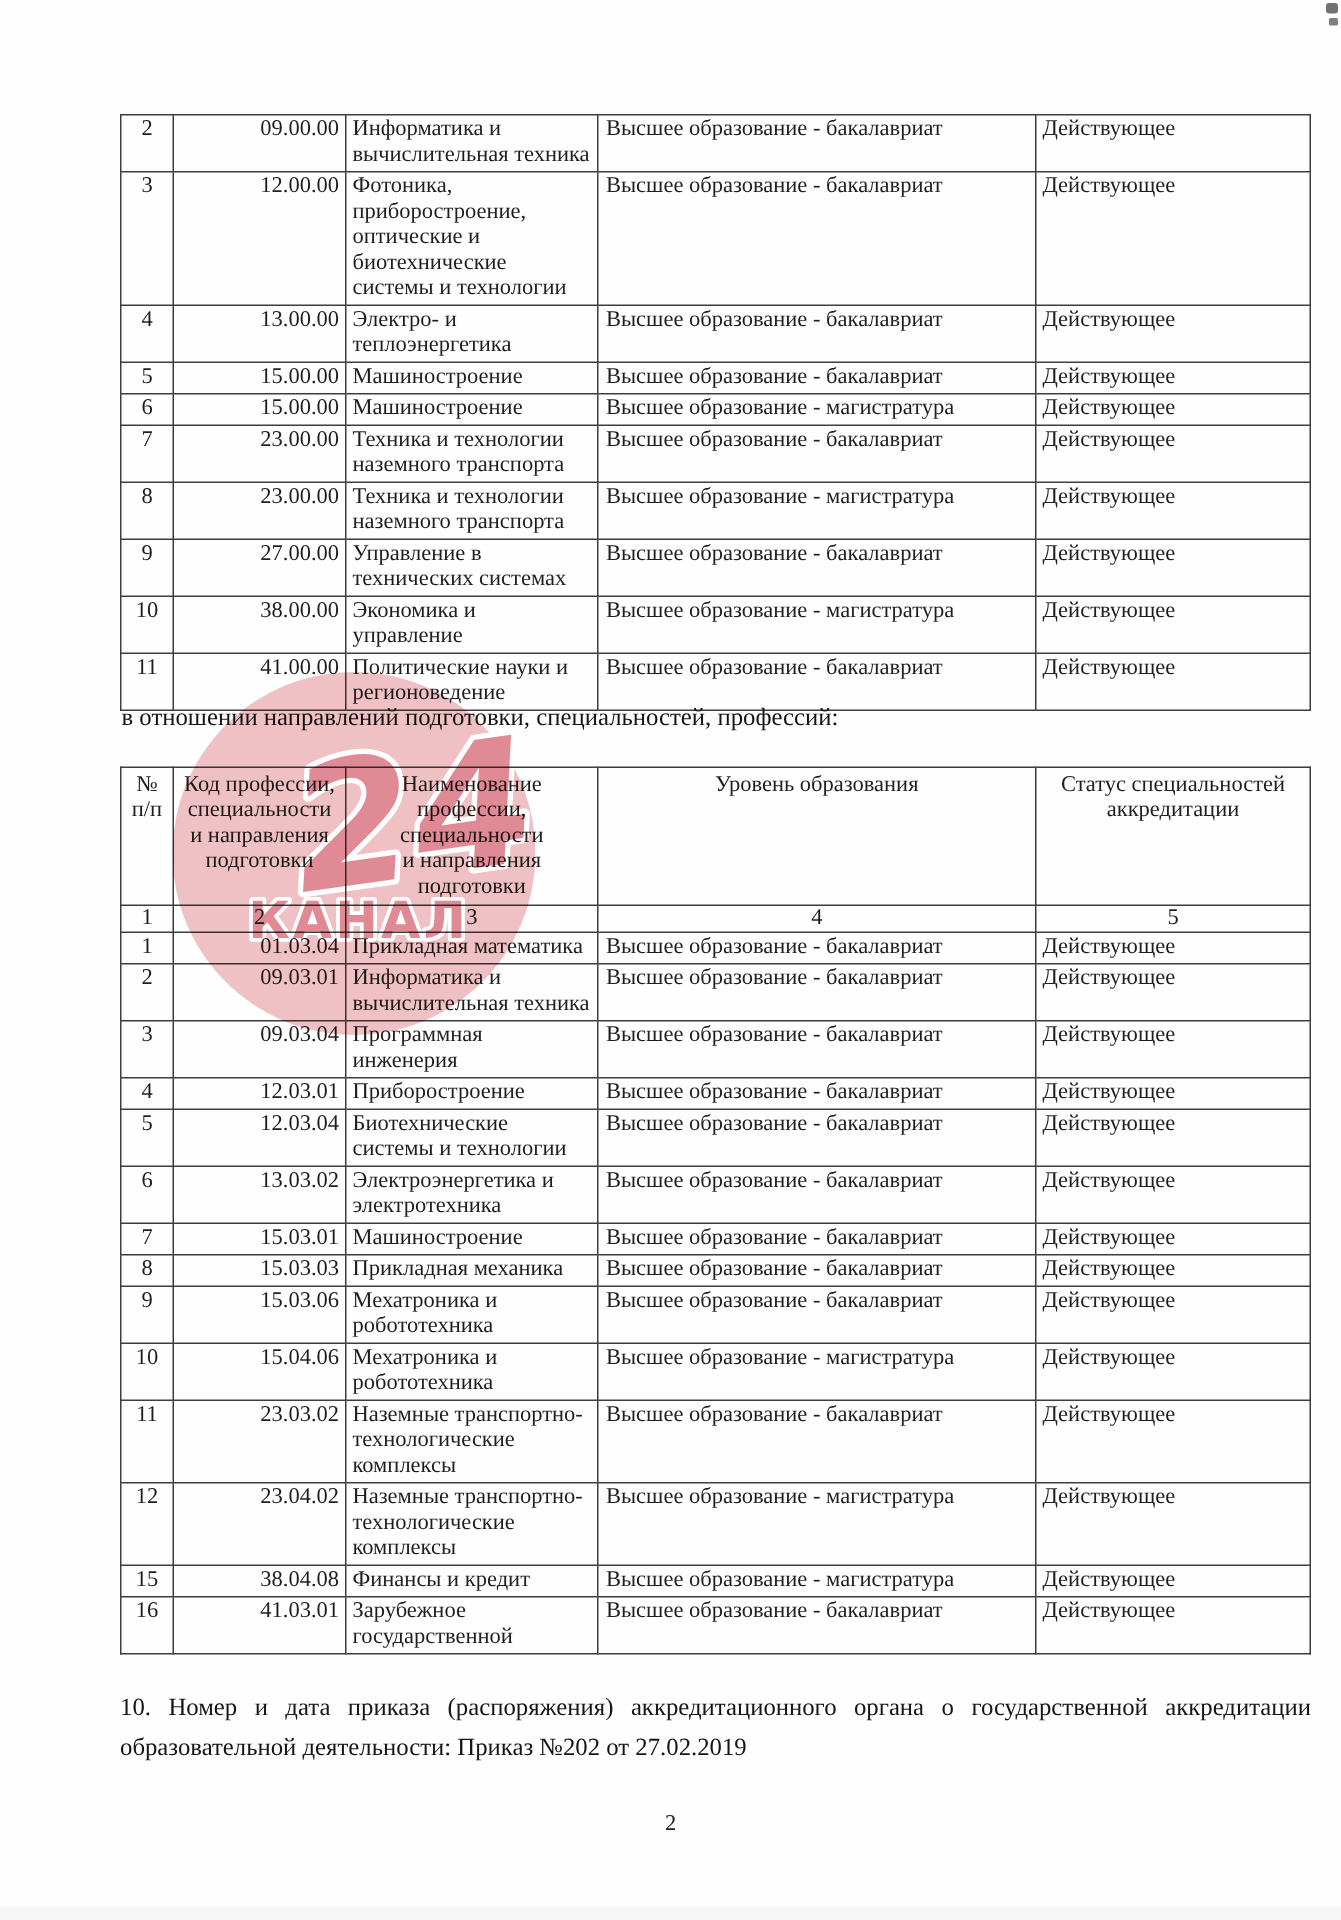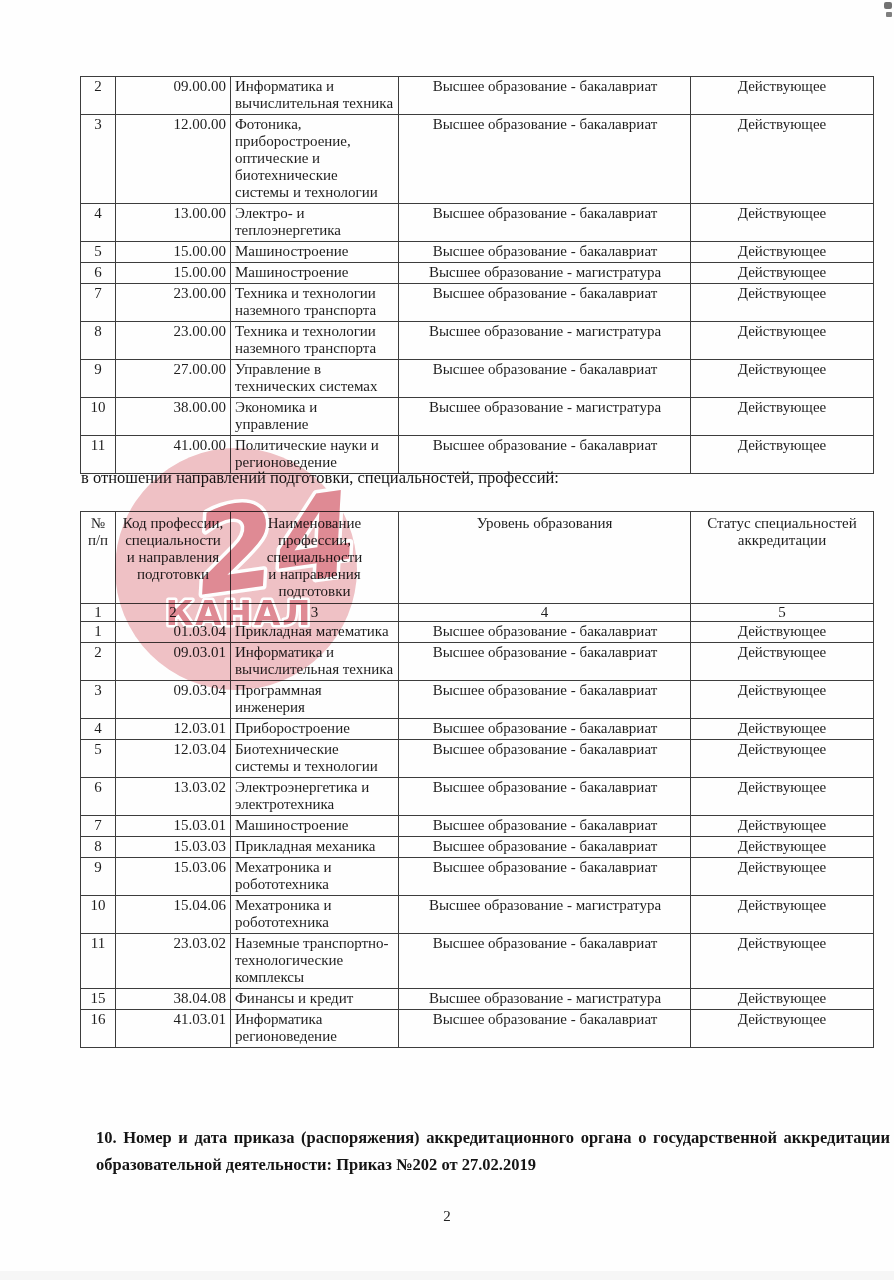--- a/index.html
+++ b/index.html
@@ -24,35 +24,35 @@
     color:#1e1e1e;
   }
   .w-num{width:35px;}
   .w-code{width:115px;}
   .w-name{width:168px;}
   .w-level{width:292px;}
   .w-status{width:183px;}
   .c-num{text-align:center;}
   .c-code{text-align:right;}
   .c-name{text-align:left;}
-  .c-level{text-align:center;padding-left:5px;}
-  .c-status{text-align:center;}
+  .c-level{text-align:left;padding-left:5px;}
+  .c-status{text-align:left;}
   .hcell{
     text-align:center;white-space:pre-line;
     padding-top:3px;padding-bottom:3px;
   }
   .numrow td{text-align:center;padding-top:0;padding-bottom:1px;line-height:16px;}
 
   .section-text{
     position:absolute;left:81px;top:468px;width:793px;
     font-size:16.5px;line-height:20px;color:#151515;
   }
   .footer-clause{
-    position:absolute;left:96px;top:1124px;width:794px;
-    font-size:16.5px;line-height:27px;text-align:justify;color:#151515;font-weight:bold;
+    position:absolute;left:80px;top:1124px;width:794px;
+    font-size:16.5px;line-height:27px;text-align:justify;color:#151515;
   }
   .page-number{
     position:absolute;left:0;top:1208px;width:894px;
     text-align:center;font-size:15px;color:#222;
   }
 
   .watermark{
     position:absolute;left:115px;top:447px;width:242px;height:244px;
     mix-blend-mode:multiply;pointer-events:none;
   }
@@ -278,35 +278,42 @@
           </tr>
 
           <tr>
             <td class="c-num">11</td>
             <td class="c-code">23.03.02</td>
             <td class="c-name">Наземные транспортно-технологические комплексы</td>
             <td class="c-level">Высшее образование - бакалавриат</td>
             <td class="c-status">Действующее</td>
           </tr>
 
+          <tr>
+            <td class="c-num">12</td>
+            <td class="c-code">23.04.02</td>
+            <td class="c-name">Наземные транспортно-технологические комплексы</td>
+            <td class="c-level">Высшее образование - магистратура</td>
+            <td class="c-status">Действующее</td>
+          </tr>
 
 
 
           <tr>
             <td class="c-num">15</td>
             <td class="c-code">38.04.08</td>
             <td class="c-name">Финансы и кредит</td>
             <td class="c-level">Высшее образование - магистратура</td>
             <td class="c-status">Действующее</td>
           </tr>
 
           <tr>
             <td class="c-num">16</td>
             <td class="c-code">41.03.01</td>
-            <td class="c-name">Информатика регионоведение</td>
+            <td class="c-name">Зарубежное государственной</td>
             <td class="c-level">Высшее образование - бакалавриат</td>
             <td class="c-status">Действующее</td>
           </tr>
         </tbody>
     </table>
   </div>
 
   <div class="footer-clause">10. Номер и дата приказа (распоряжения) аккредитационного органа о государственной аккредитации образовательной деятельности: Приказ №202 от 27.02.2019</div>
 
   <div class="page-number">2</div>

